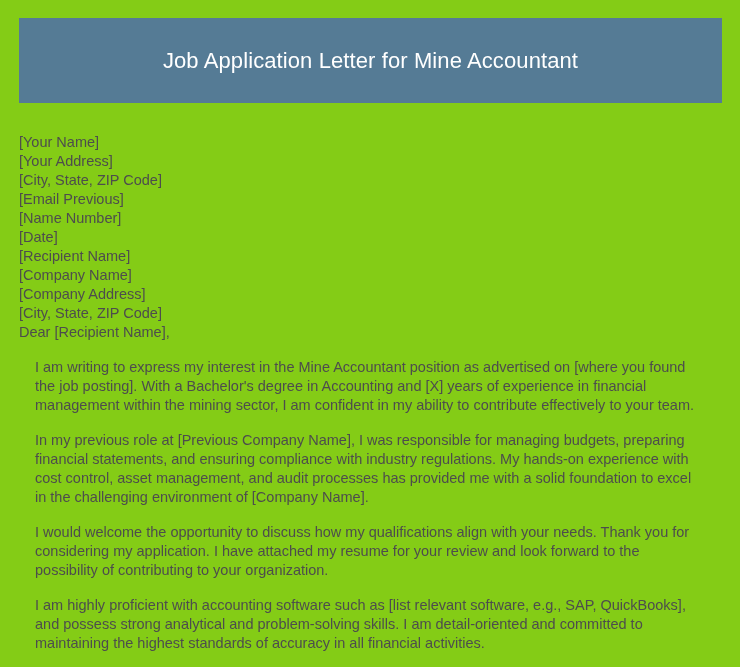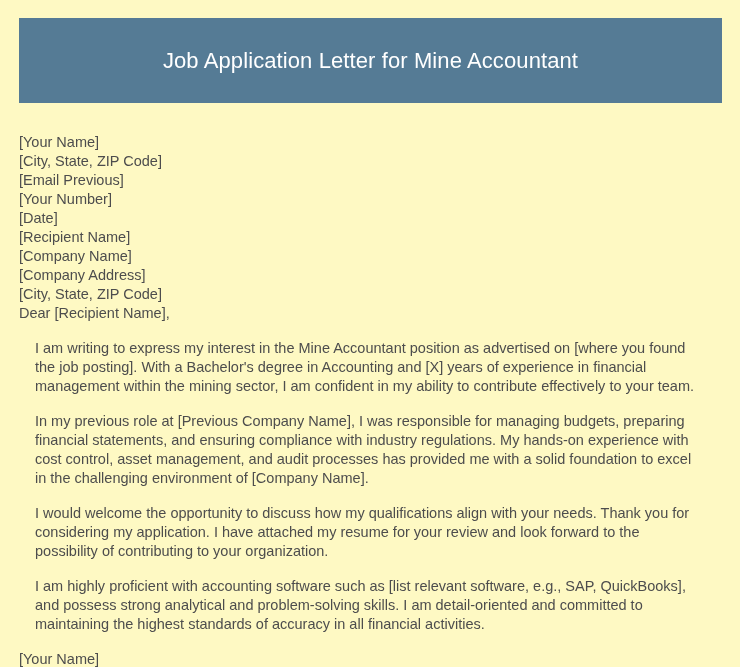--- a/index.html
+++ b/index.html
@@ -12,21 +12,21 @@
     height: 667px;
     background: #ffffff;
     font-family: "Liberation Sans", sans-serif;
     overflow: hidden;
   }
 
   .page {
     position: relative;
     width: 740px;
     height: 667px;
-    background: #fef9c3;
+    background: #84cc16;
   }
 
   
   .letter-header {
     position: absolute;
     left: 19px;
     top: 18px;
     width: 703px;
     height: 85px;
     background: #557b95;
@@ -83,23 +83,24 @@
 <div class="page">
 
   <div class="letter-header">
     <div class="letter-title">Job Application Letter for Mine Accountant</div>
   </div>
 
   <div class="letter-body">
 
     <div>
       <span class="letter-line">[Your Name]</span>
+      <span class="letter-line">[Your Address]</span>
       <span class="letter-line">[City, State, ZIP Code]</span>
       <span class="letter-line">[Email Previous]</span>
-      <span class="letter-line">[Your Number]</span>
+      <span class="letter-line">[Name Number]</span>
       <span class="letter-line">[Date]</span>
     </div>
 
     <div>
       <span class="letter-line">[Recipient Name]</span>
       <span class="letter-line">[Company Name]</span>
       <span class="letter-line">[Company Address]</span>
       <span class="letter-line">[City, State, ZIP Code]</span>
     </div>
 

